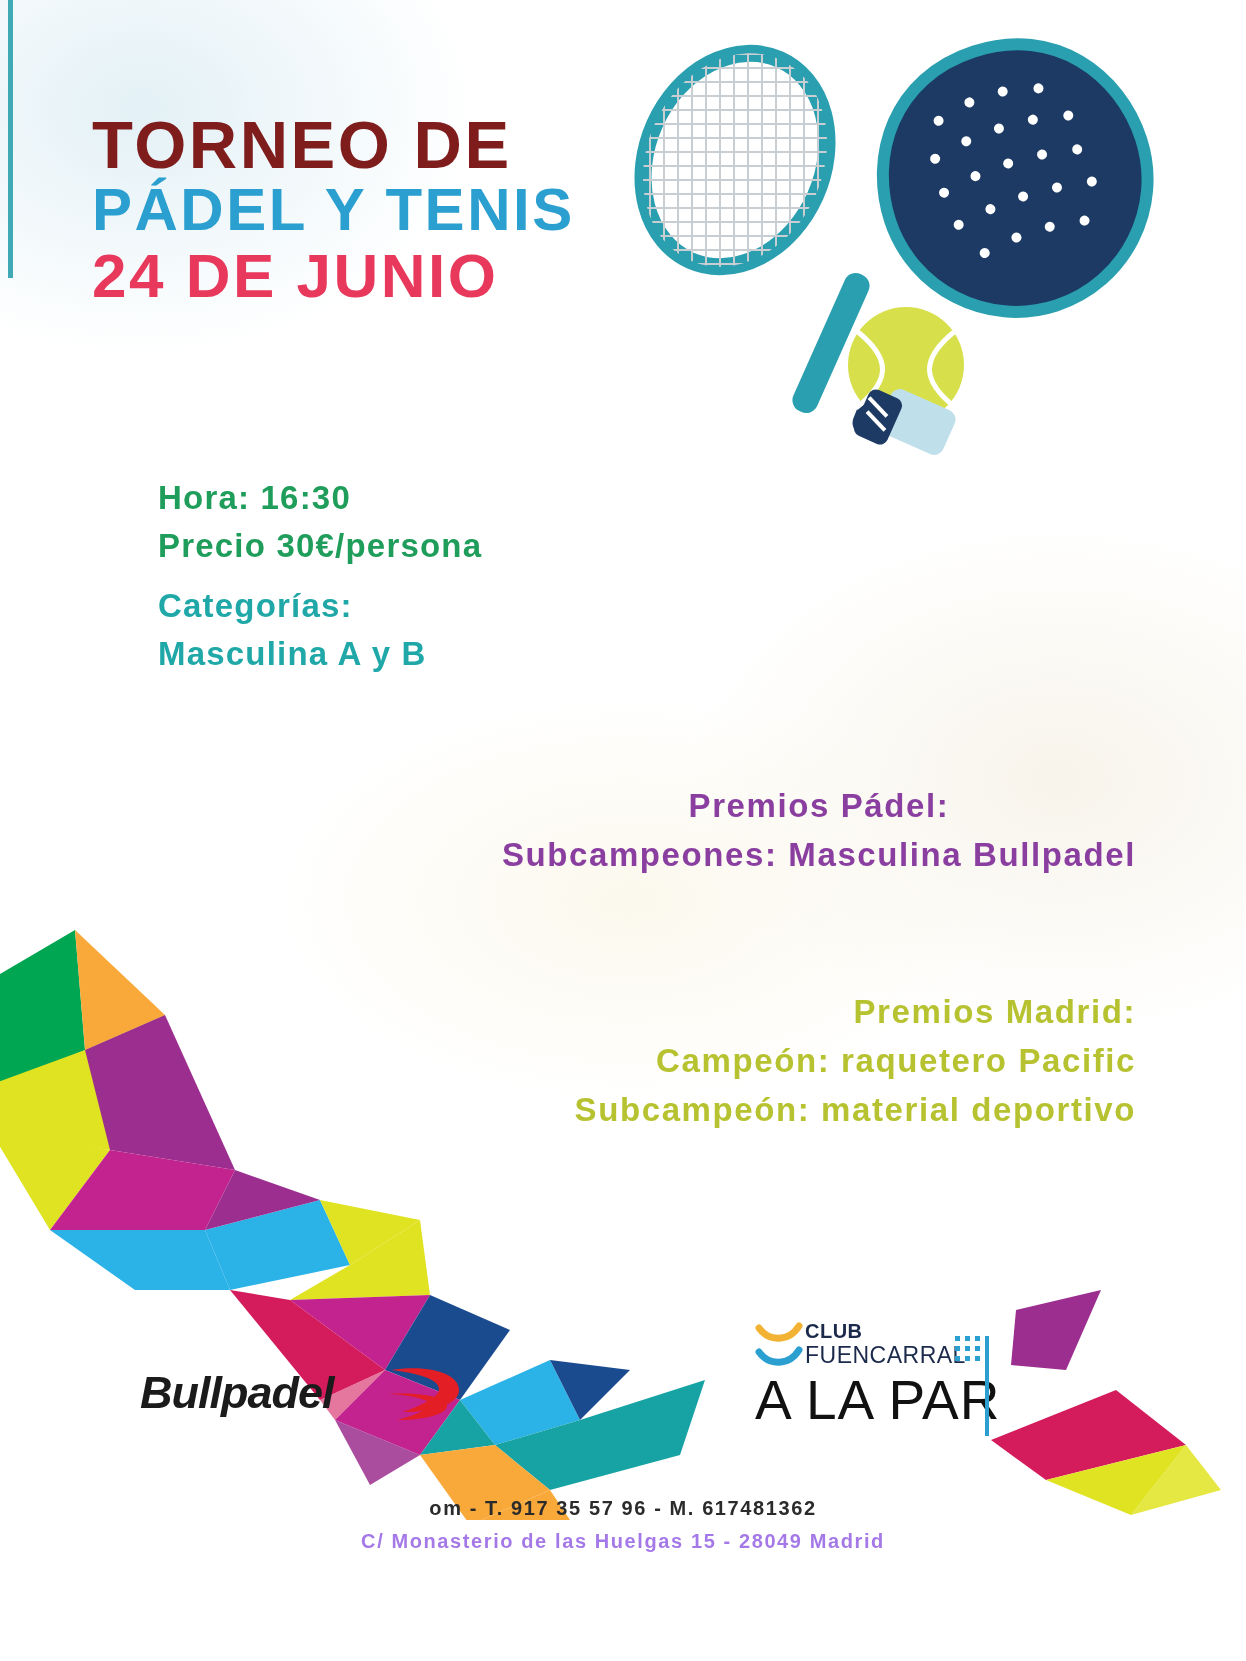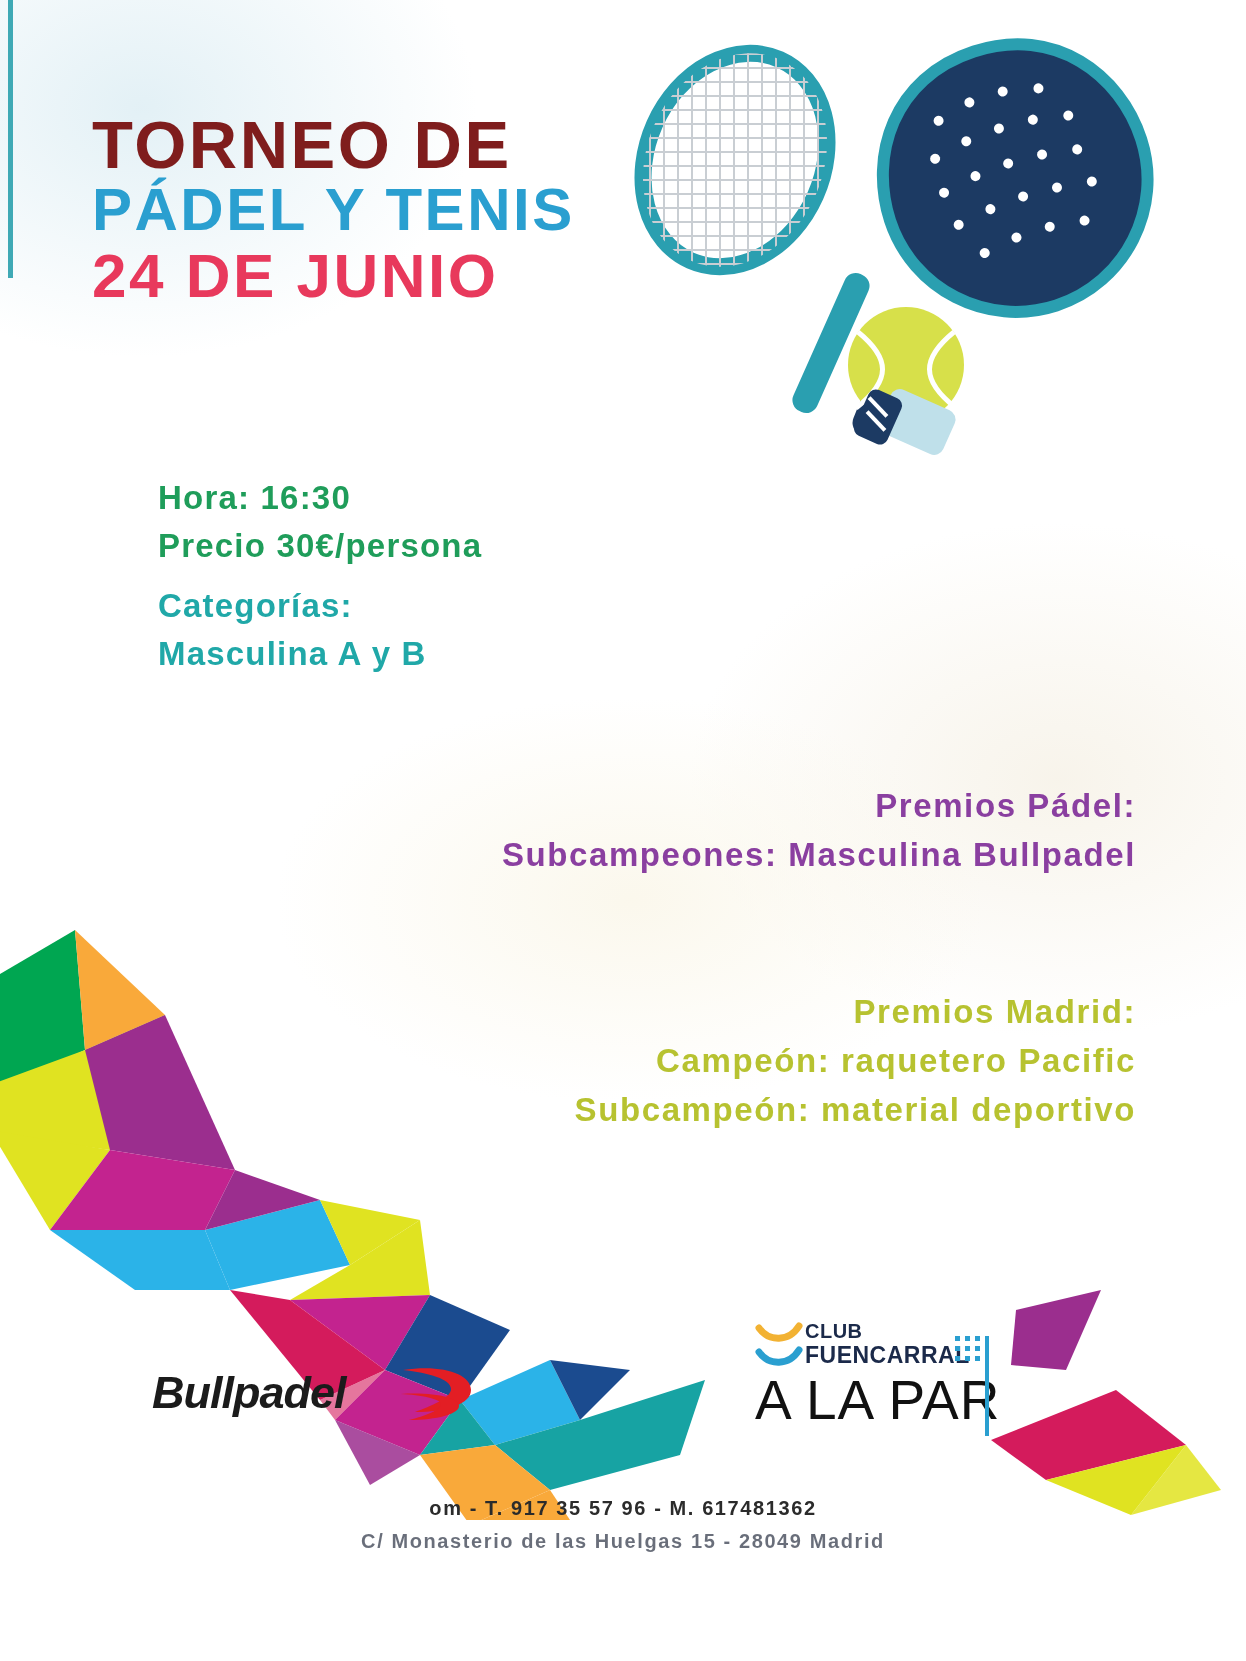--- a/index.html
+++ b/index.html
@@ -87,21 +87,21 @@
     white-space: nowrap;
   }
   .info-line.teal { color: #20a8a8; }
   .info-gap { height: 12px; }
 
   
   .prizes-padel {
     position: absolute;
     right: 110px;
     top: 782px;
-    text-align: right;
+    text-align: center;
   }
   .prizes-tenis {
     position: absolute;
     right: 110px;
     top: 988px;
     text-align: right;
   }
   .pz-line {
     font-size: 33px;
     font-weight: bold;
@@ -116,21 +116,20 @@
   .polys { position: absolute; left: -10px; top: 900px; width: 780px; height: 620px; }
   .polys-right { position: absolute; right: 0px; top: 1280px; width: 260px; height: 270px; }
 
   
   .bullpadel-logo {
     position: absolute;
     left: 140px;
     top: 1358px;
     width: 330px;
     height: 70px;
-    margin-left: 12px;
   }
   .bp-text {
     font-size: 45px;
     font-style: italic;
     font-weight: bold;
     color: #1b1b1b;
     letter-spacing: -1px;
     line-height: 70px;
   }
   .club-logo {
@@ -139,21 +138,21 @@
     top: 1310px;
     width: 250px;
     height: 135px;
   }
   .club-word1 {
     position: absolute; left: 50px; top: 10px;
     font-size: 20px; font-weight: bold; color: #1b2a4a; letter-spacing: 0.5px;
   }
   .club-word2 {
     position: absolute; left: 50px; top: 32px;
-    font-size: 23px; font-weight: bold; color: #1b2a4a; letter-spacing: 0.5px; text-align: right;
+    font-size: 23px; font-weight: normal; color: #1b2a4a; letter-spacing: 0.5px; text-align: right;
   }
   .club-big {
     position: absolute; left: 0px; top: 58px;
     font-size: 55px; font-weight: normal; color: #111; letter-spacing: 1px;
     font-family: "Liberation Sans", sans-serif;
   }
 
   
   .footer {
     position: absolute;
@@ -163,21 +162,21 @@
     text-align: center;
   }
   .ft-line {
     font-size: 20px;
     font-weight: bold;
     letter-spacing: 1.6px;
     line-height: 1.65;
     color: #2b2b2b;
     white-space: nowrap;
   }
-  .ft-line.faded { color: #0f172a; opacity: 0.62; text-align: center; }
+  .ft-line.faded { color: #6d28d9; opacity: 0.62; text-align: center; }
 </style>
 </head>
 <body>
 
 <div id="poster">
 
   <div class="wash-a"></div>
   <div class="wash-b"></div>
   <div class="wash-c"></div>
   <div class="left-rule"></div>

